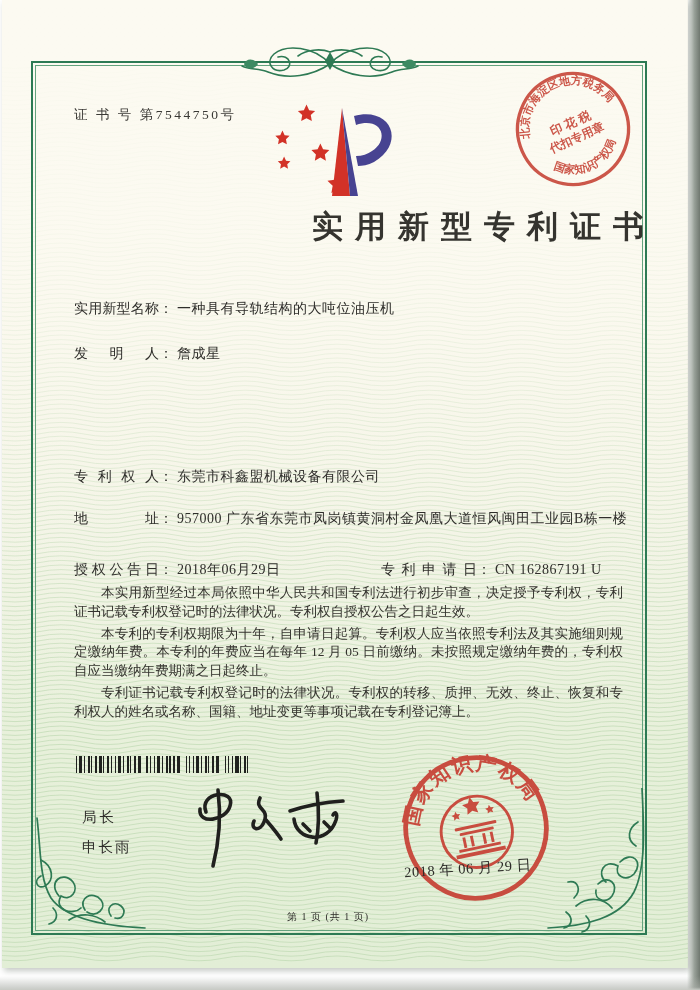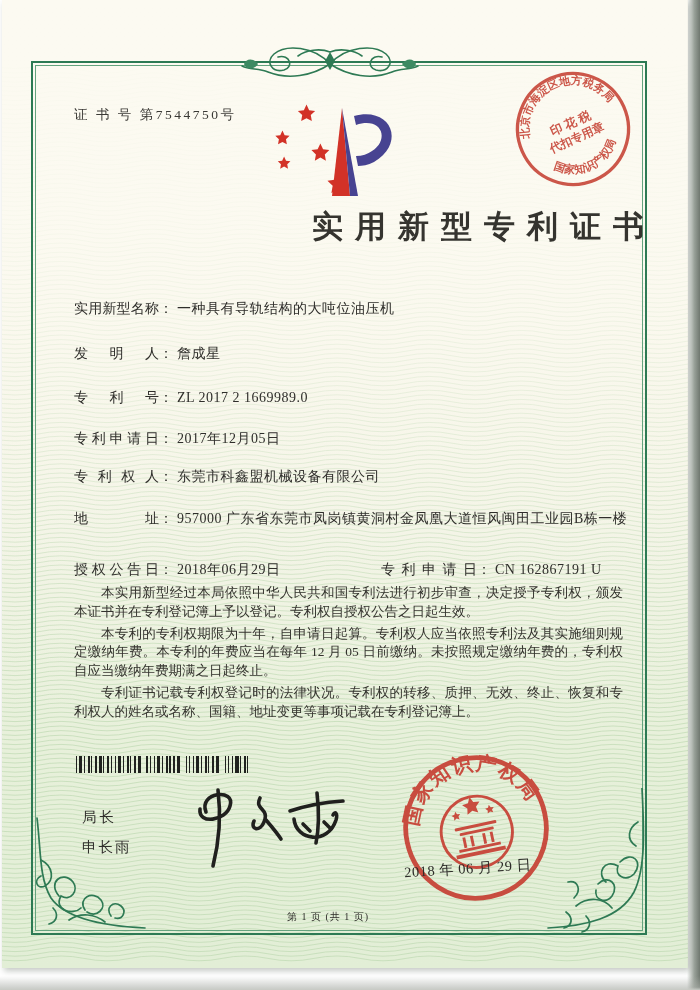--- a/index.html
+++ b/index.html
@@ -349,41 +349,35 @@
     </svg>
 
     <div class="title">实用新型专利证书</div>
 
     <div class="frow" style="top:343px">
       <span class="flabel">发明人</span><span class="fcolon">：</span><span class="fvalue">詹成星</span>
     </div>
     <div class="frow" style="top:298px">
       <span class="flabel">实用新型名称</span><span class="fcolon">：</span><span class="fvalue">一种具有导轨结构的大吨位油压机</span>
     </div>
-    <div class="frow" style="top:387px">
-      <span class="flabel">专利号</span><span class="fcolon">：</span><span class="fvalue">ZL 2017 2 1669989.0</span>
-    </div>
-    <div class="frow" style="top:428px">
-      <span class="flabel">专利申请日</span><span class="fcolon">：</span><span class="fvalue">2017年12月05日</span>
-    </div>
     <div class="frow" style="top:466px">
       <span class="flabel">专利权人</span><span class="fcolon">：</span><span class="fvalue">东莞市科鑫盟机械设备有限公司</span>
     </div>
     <div class="frow" style="top:508px">
       <span class="flabel">地址</span><span class="fcolon">：</span><span class="fvalue wrap">957000 广东省东莞市凤岗镇黄洞村金凤凰大道恒风闽田工业园B栋一楼</span>
     </div>
     <div class="frow" style="top:559px">
       <span class="flabel">授权公告日</span><span class="fcolon">：</span><span class="fvalue">2018年06月29日</span>
       <span class="fgroup2">
         <span class="flabel">专利申请日</span><span class="fcolon">：</span><span class="fvalue">CN 162867191 U</span>
       </span>
     </div>
 
     <div class="body-text">
-      <p>本实用新型经过本局依照中华人民共和国专利法进行初步审查，决定授予专利权，颁发本证书并在专利登记簿上予以登记。专利权自授权公告之日起生效。</p>
+      <p>本实用新型经过本局依照中华人民共和国专利法进行初步审查，决定授予专利权，专利证书记载专利权登记时的法律状况。专利权自授权公告之日起生效。</p>
       <p>本专利的专利权期限为十年，自申请日起算。专利权人应当依照专利法及其实施细则规定缴纳年费。本专利的年费应当在每年 12 月 05 日前缴纳。未按照规定缴纳年费的，专利权自应当缴纳年费期满之日起终止。</p>
       <p>专利证书记载专利权登记时的法律状况。专利权的转移、质押、无效、终止、恢复和专利权人的姓名或名称、国籍、地址变更等事项记载在专利登记簿上。</p>
     </div>
 
     <div class="barcode"></div>
 
     <div class="chief-title">局长</div>
     <div class="chief-name">申长雨</div>
 
     <svg class="signature" viewBox="0 0 170 90" fill="none" stroke="#20201e" stroke-width="3.6" stroke-linecap="round" stroke-linejoin="round">

